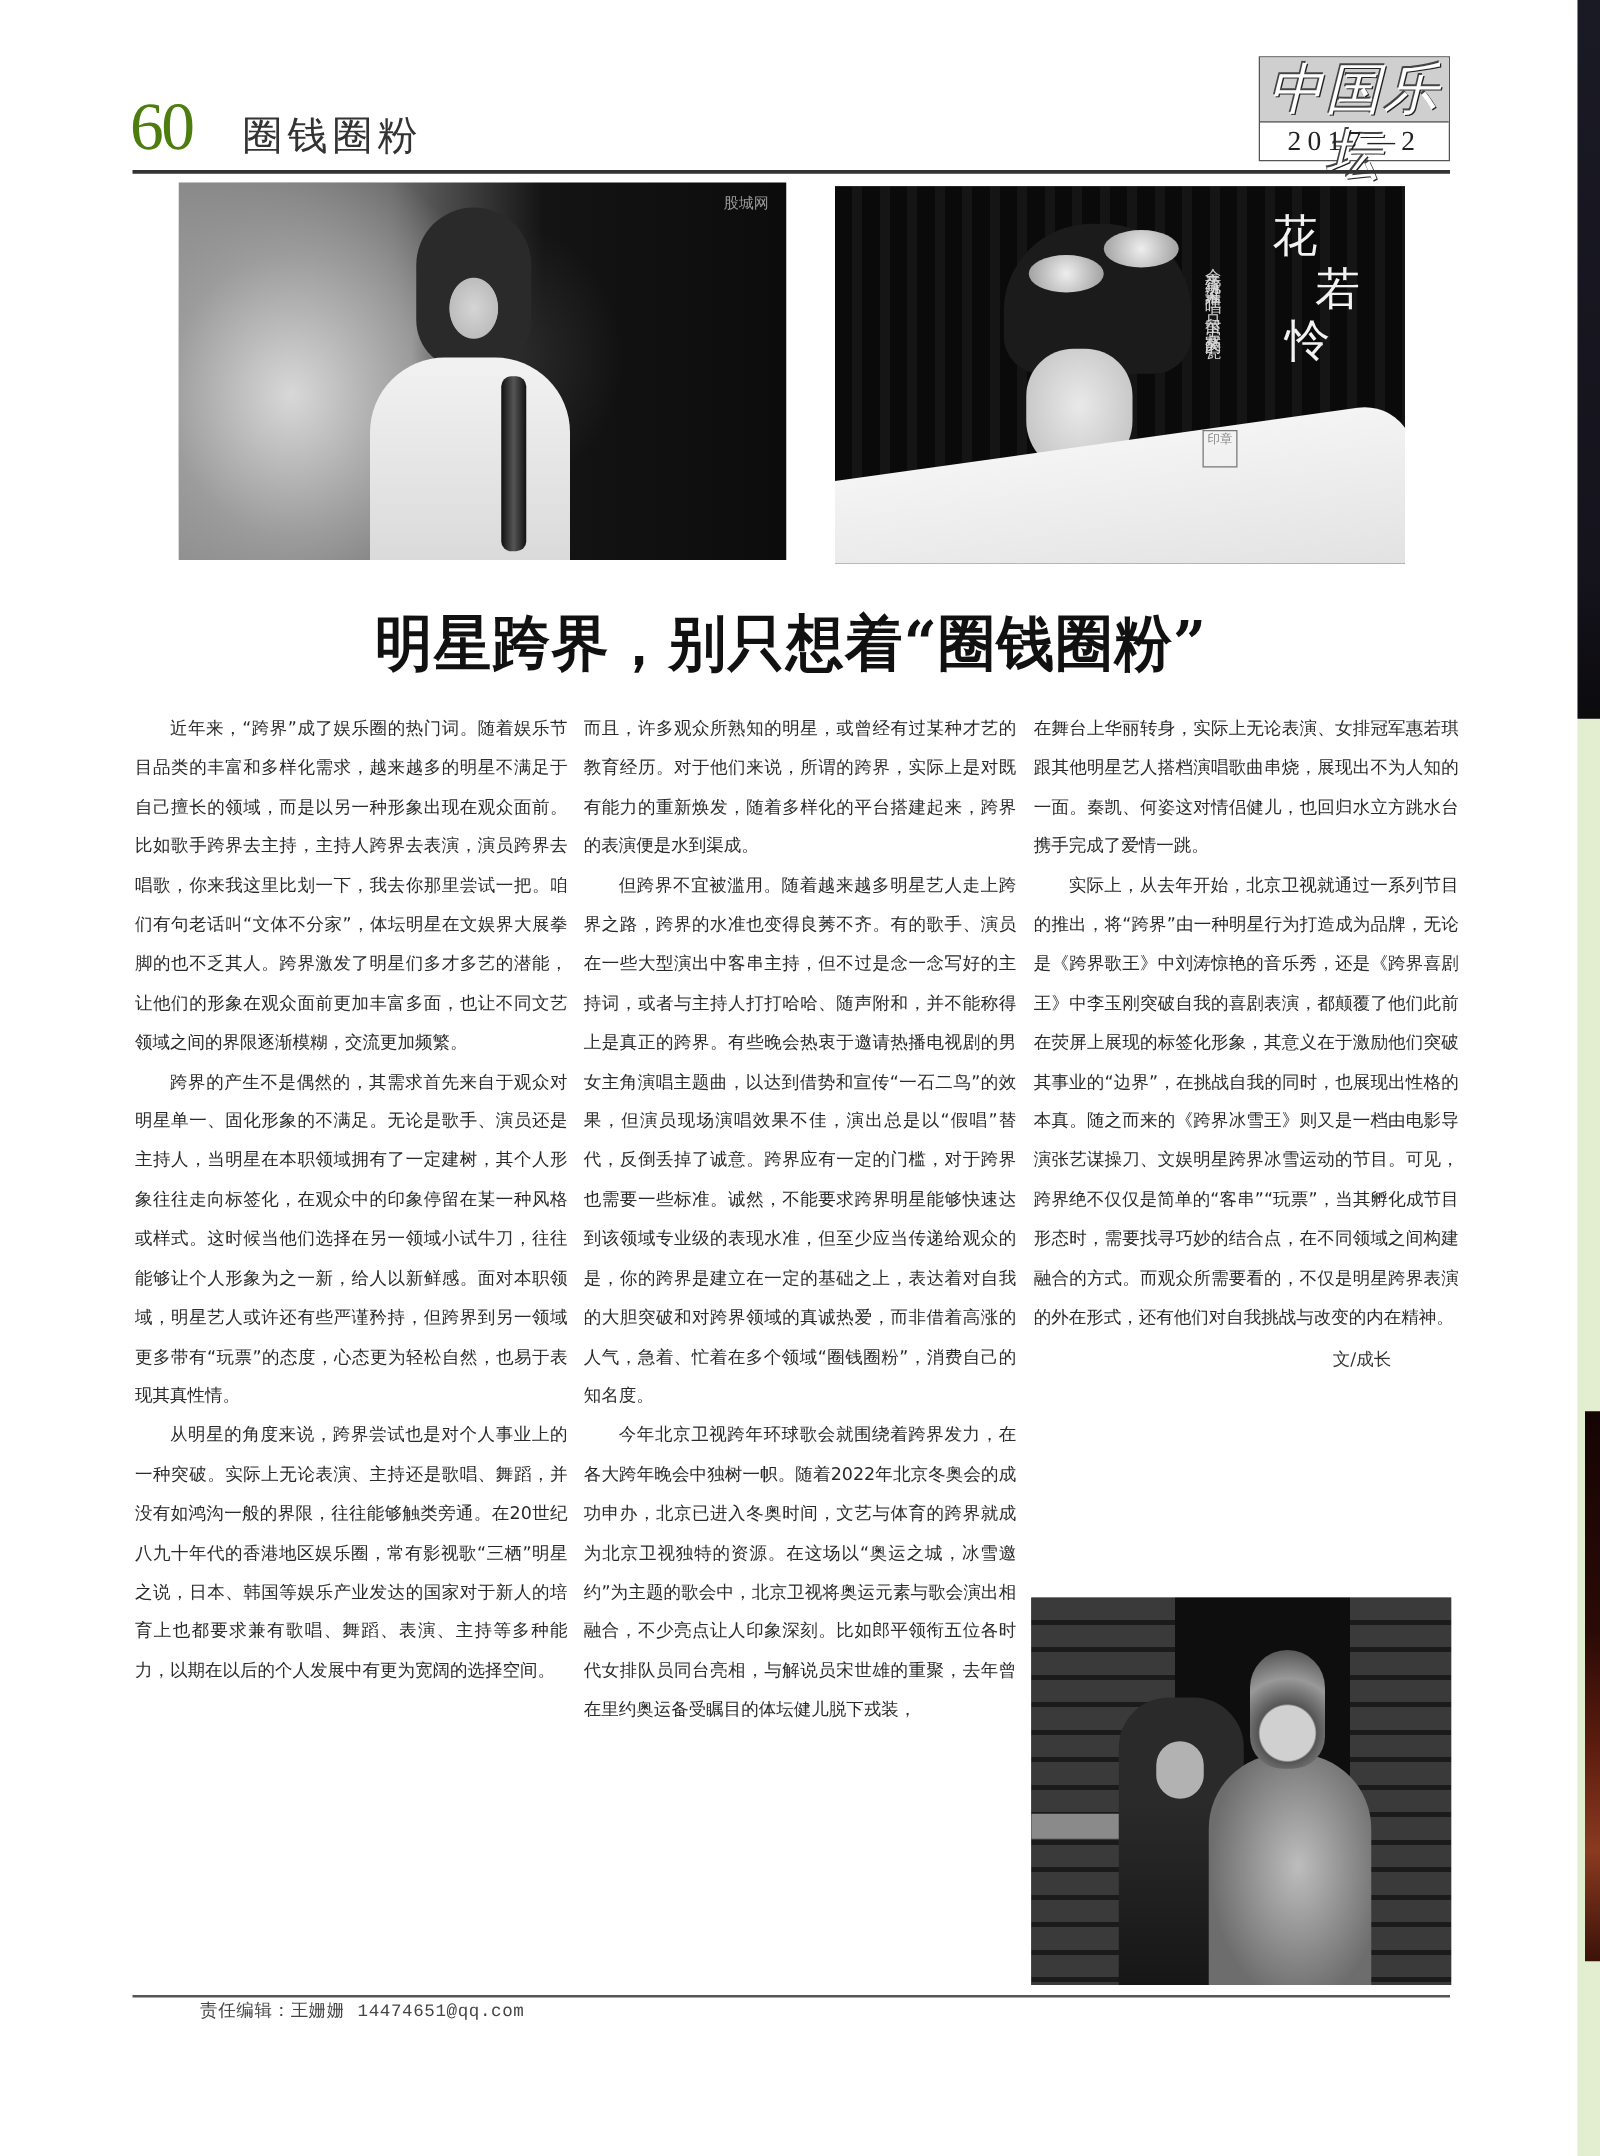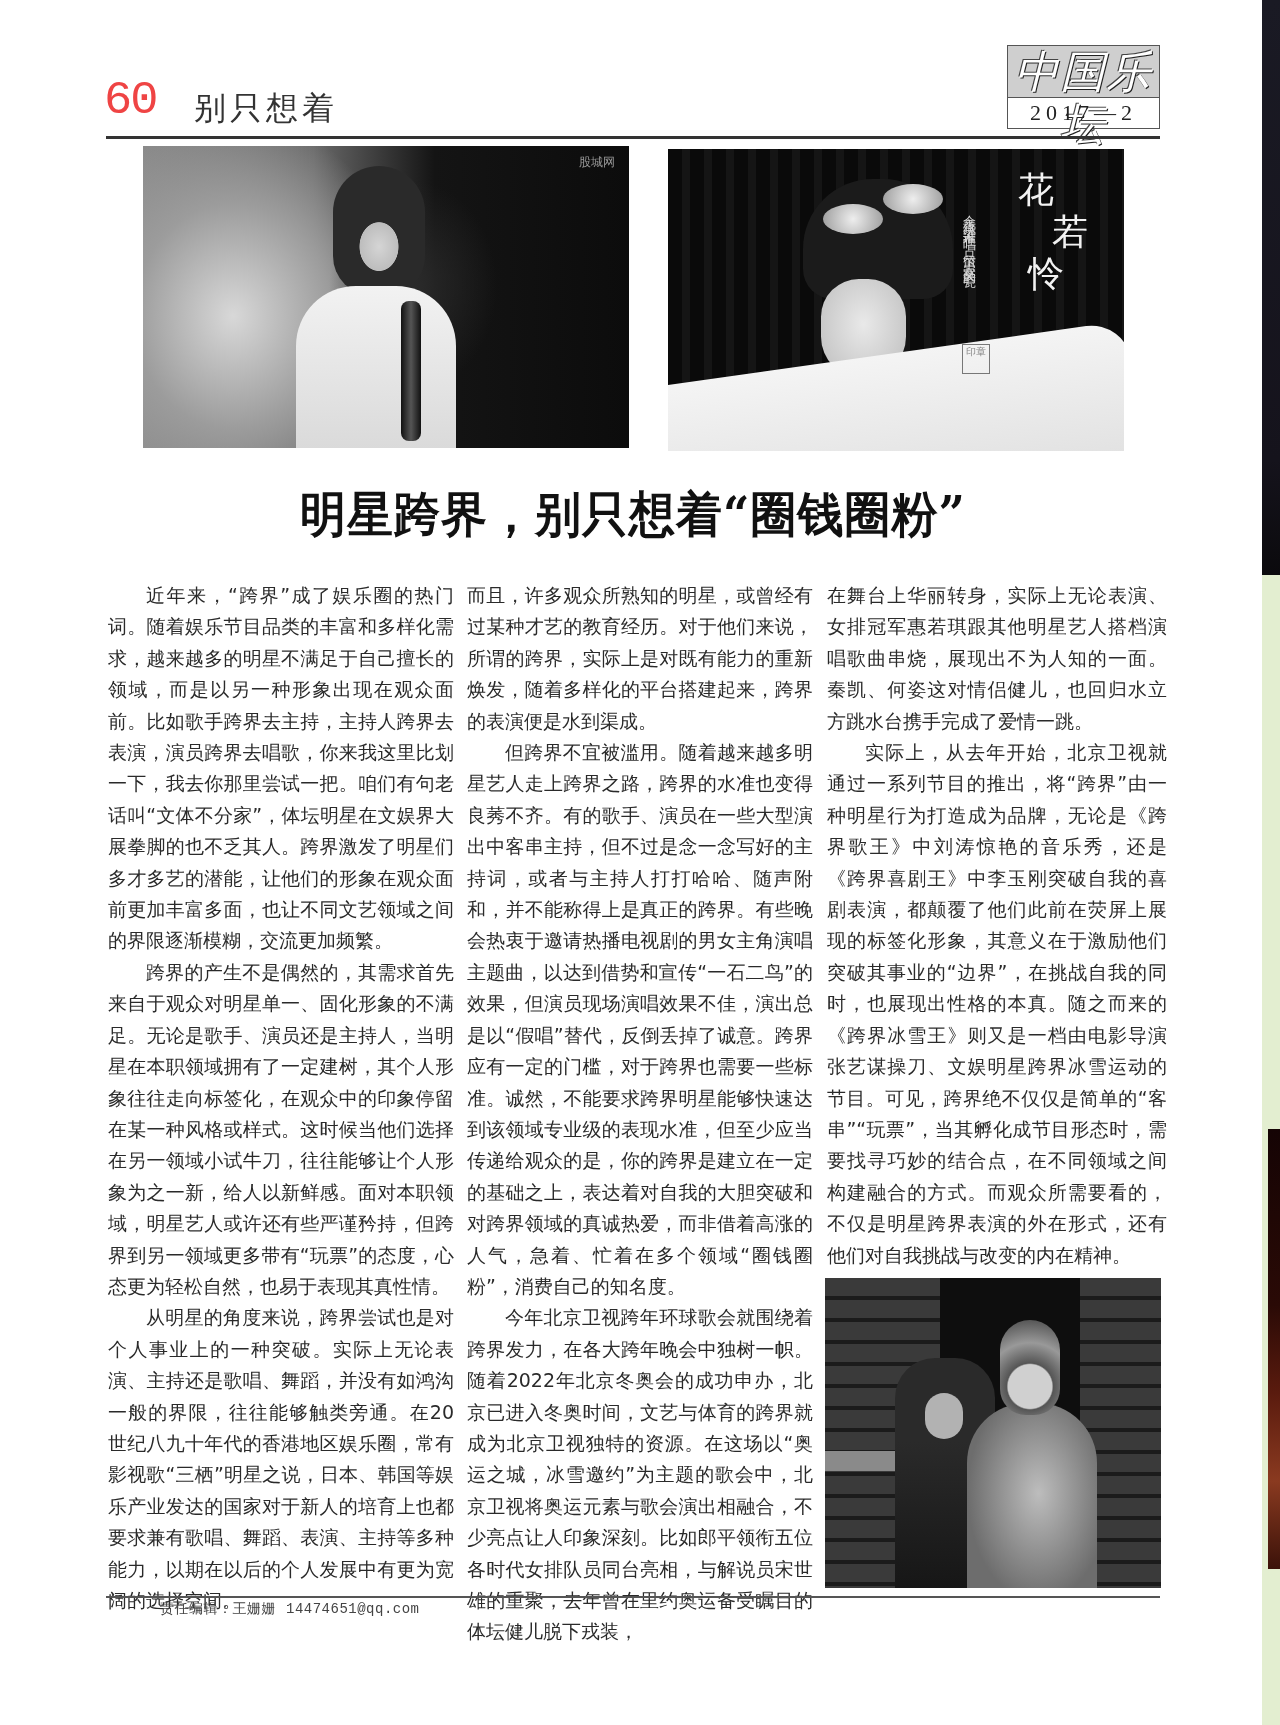--- a/index.html
+++ b/index.html
@@ -4,21 +4,21 @@
 <style>
   * { margin:0; padding:0; box-sizing:border-box; }
   html, body { width:1280px; height:1725px; background:#ffffff; overflow:hidden; }
   body { position:relative; font-family:"DejaVu Sans","Liberation Sans",sans-serif; color:#222; }
 
   
   .edge-strip { position:absolute; left:1262px; top:0; width:18px; height:1725px; background:#e3eed0; }
   .edge-dark { position:absolute; left:1262px; top:0; width:18px; height:575px; background:linear-gradient(#1a1a24,#15131c 80%,#0b0a0d); }
   .edge-photo { position:absolute; left:1268px; top:1129px; width:12px; height:440px; background:linear-gradient(#150404 0%,#2a0a06 40%,#5a1b0e 60%,#8a3a20 80%,#3b1209 100%); }
 
-  .page-num { position:absolute; left:104px; top:74px; font-family:Liberation Mono, monospace; font-size:47px; line-height:54px; color:#ef4444; letter-spacing:-2px; }
+  .page-num { position:absolute; left:104px; top:74px; font-family:Liberation Serif, serif; font-size:54px; line-height:54px; color:#4d7c0f; letter-spacing:-2px; }
   .section-title { position:absolute; left:194px; top:90px; font-size:32px; line-height:36px; color:#333; letter-spacing:4px; font-family:"DejaVu Serif",serif; }
 
   .masthead { position:absolute; left:1007px; top:45px; width:153px; border:1.5px solid #555; }
   .masthead .mh-name { height:52px; background:#cfcfcf; border-bottom:1.5px solid #555; font-family:"DejaVu Serif",serif; font-size:44px; line-height:52px; text-align:center; color:#fff; letter-spacing:2px; text-shadow:-1px -1px 0 #444, 1px 1px 0 #222; font-style:italic; }
   .masthead .mh-issue { height:30px; font-family:"Liberation Serif",serif; font-size:22px; line-height:30px; text-align:center; letter-spacing:5px; color:#222; }
 
   .rule-top { position:absolute; left:106px; top:136px; width:1054px; height:3px; background:#333; }
   .rule-bottom { position:absolute; left:106px; top:1596px; width:1054px; height:2px; background:#555; }
 
   .photo { position:absolute; overflow:hidden; }
@@ -51,40 +51,40 @@
   .photo3 .bricks { position:absolute; inset:0; background:repeating-linear-gradient(#3a3a3a 0 18px,#1b1b1b 18px 22px); }
   .photo3 .door { position:absolute; left:115px; top:0; width:140px; height:200px; background:#0e0e0e; }
   .photo3 .ledge { position:absolute; left:0; top:173px; width:80px; height:20px; background:#8a8a8a; }
   .photo3 .man { position:absolute; left:70px; top:80px; width:100px; height:240px; background:linear-gradient(#2a2a2a 0 35%,#151515); border-radius:40px 40px 0 0; }
   .photo3 .man-face { position:absolute; left:100px; top:115px; width:38px; height:46px; background:#b2b2b2; border-radius:20px; }
   .photo3 .woman { position:absolute; left:142px; top:125px; width:130px; height:200px; background:radial-gradient(ellipse at 55% 45%,#bdbdbd,#6d6d6d 70%); border-radius:60px 60px 0 0; }
   .photo3 .woman-head { position:absolute; left:175px; top:42px; width:60px; height:95px; background:radial-gradient(circle at 50% 70%,#d0d0d0 0 30%,#555 32%,#999 60%,#444); border-radius:30px 30px 26px 26px; }
 
   .headline { position:absolute; left:0; top:486px; width:1266px; text-align:center; font-family:"DejaVu Serif",serif; font-weight:bold; font-size:46px; line-height:56px; color:#111; letter-spacing:1px; transform:scaleY(1.05); }
 
-  .col { position:absolute; top:580px; width:346px; font-family:"DejaVu Sans",sans-serif; font-size:19px; line-height:31.4px; color:#2a2a2a; text-align:justify; }
+  .col { position:absolute; top:568px; width:346px; font-family:"DejaVu Sans",sans-serif; font-size:14px; line-height:31.4px; color:#2a2a2a; text-align:justify; }
   .col p { text-indent:2em; }
   .col p.cont { text-indent:0; }
   .col1 { left:108px; }
   .col2 { left:467px; }
   .col3 { left:827px; width:340px; }
   .byline { text-align:right; padding-right:54px; margin-top:2px; font-family:"DejaVu Serif",serif; color:#333; }
 
   .footer { position:absolute; left:160px; top:1600px; font-family:"DejaVu Serif",serif; font-size:14px; color:#444; letter-spacing:0.5px; }
   .footer .email { font-family:"Liberation Mono",monospace; margin-left:10px; }
 </style>
 </head>
 <body>
 
 <div class="edge-strip"></div>
 <div class="edge-dark"></div>
 <div class="edge-photo"></div>
 
 <div class="page-num">60</div>
-<div class="section-title">别只想着</div>
+<div class="section-title">圈钱圈粉</div>
 
 <div class="masthead">
   <div class="mh-name">中国乐坛</div>
   <div class="mh-issue">2017—2</div>
 </div>
 
 <div class="rule-top"></div>
 
 <div class="photo photo1">
   <div class="figure-head"></div>

